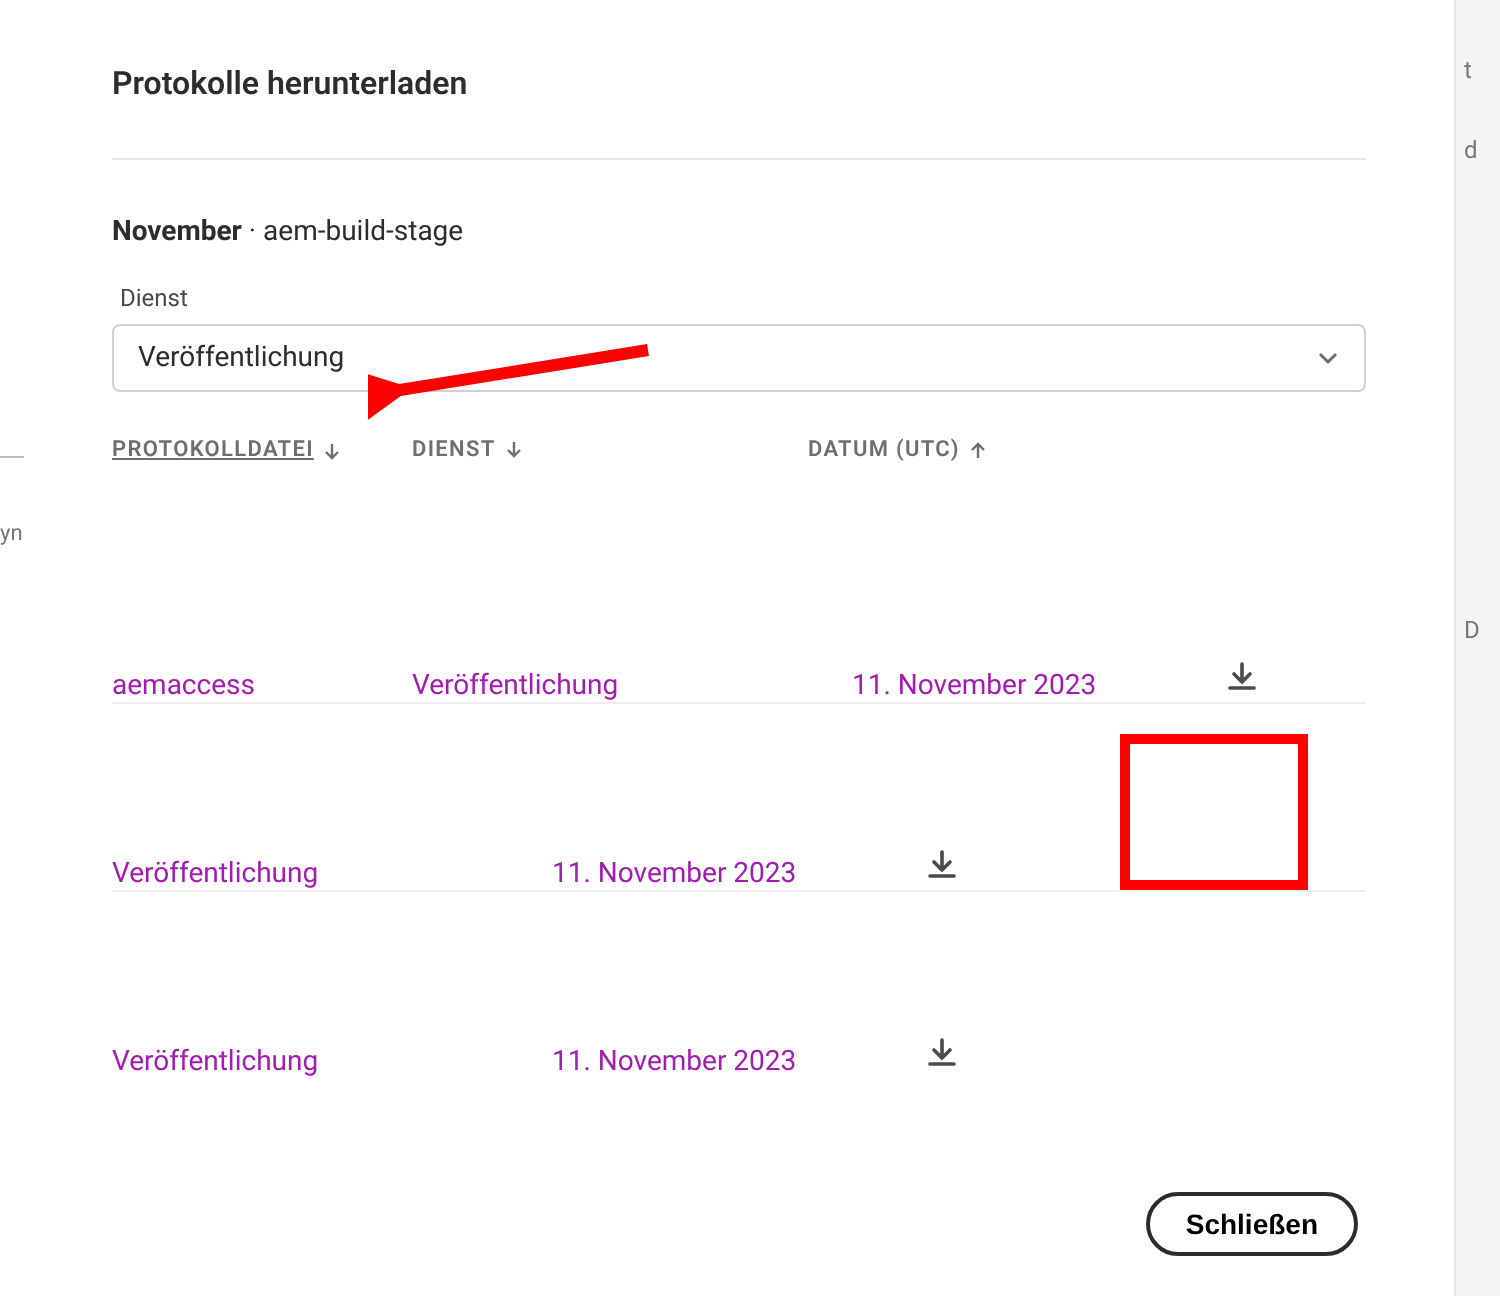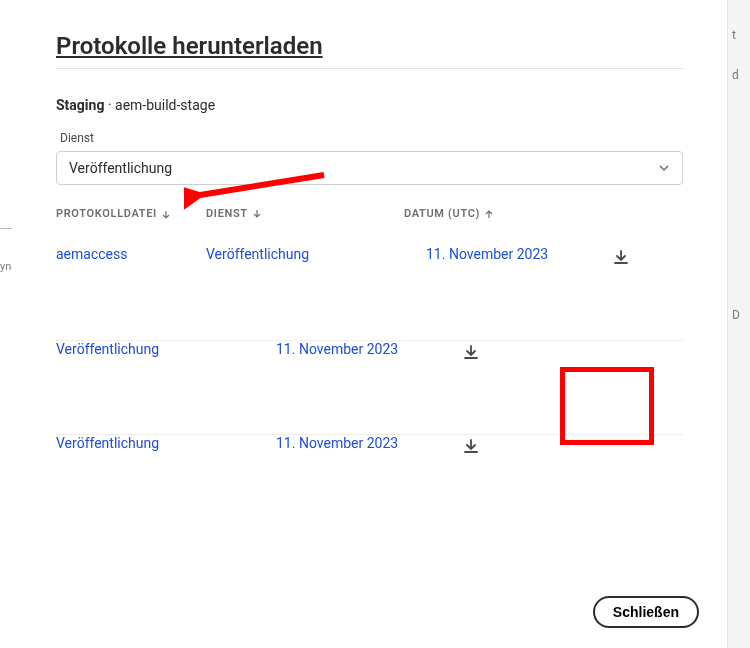--- a/index.html
+++ b/index.html
@@ -6,48 +6,48 @@
     body { font-family: -apple-system, BlinkMacSystemFont, "Segoe UI", Roboto, Arial, sans-serif; background: #fff; color: #2c2c2c; width: 750px; height: 648px; position: relative; overflow: hidden; }
     .bg-strips { position: absolute; left: 0; top: 0; width: 100%; height: 100%; }
     .bg-right { position: absolute; right: 0; top: 0; width: 22px; height: 100%; background: #f5f5f5; color: #777; font-size: 12px; padding-left: 4px; }
     .bg-right .r1 { position: absolute; top: 28px; }
     .bg-right .r2 { position: absolute; top: 68px; }
     .bg-right .r3 { position: absolute; top: 308px; }
     .bg-left-line { position: absolute; left: 0; top: 228px; width: 12px; height: 1px; background: #bbb; }
     .bg-left-txt { position: absolute; left: 0; top: 260px; font-size: 11px; color: #777; }
     .modal { position: absolute; left: 12px; top: 0; right: 22px; bottom: 0; background: #fff; border-right: 1px solid #e6e6e6; }
     .modal-inner { padding: 32px 44px 0 44px; }
-    .title { font-size: 24px; font-weight: 600; color: #2c2c2c; margin-bottom: 8px; text-decoration: underline; }
+    .title { font-size: 16px; font-weight: 600; color: #2c2c2c; margin-bottom: 28px; }
     .hr { border: none; border-top: 1px solid #e6e6e6; margin-bottom: 28px; }
     .env-line { font-size: 14px; margin-bottom: 18px; }
     .env-line .strong { font-weight: 700; }
     .env-line .sep { font-weight: 400; color: #2c2c2c; }
     .field-label { font-size: 12px; color: #4a4a4a; margin-bottom: 6px; margin-left: 4px; }
     .select { border: 1px solid #d0d0d0; border-radius: 4px; height: 34px; display: flex; align-items: center; justify-content: space-between; padding: 0 12px; cursor: pointer; font-size: 14px; color: #2c2c2c; margin-bottom: 14px; }
     .select .chev { width: 12px; height: 12px; }
     .table-wrap { position: relative; }
     .cols { display: flex; align-items: center; font-size: 11px; letter-spacing: 0.06em; color: #6e6e6e; font-weight: 600; padding: 8px 0; }
-    .col-file { flex: 0 0 150px; display: flex; align-items: flex-end; gap: 4px; }
+    .col-file { flex: 0 0 150px; display: flex; align-items: flex-end; gap: 4px; text-decoration: underline; }
     .col-svc  { flex: 0 0 170px; display: flex; align-items: center; gap: 4px; }
     .col-date { flex: 0 0 210px; display: flex; align-items: center; gap: 4px; padding-left: 28px; }
     .col-dl   { flex: 0 0 80px; }
     .sort-ic { width: 10px; height: 10px; }
     .scroll-area { height: 300px; overflow-y: scroll; }
     .scroll-area::-webkit-scrollbar { width: 16px; }
     .scroll-area::-webkit-scrollbar-track { background: #f1f1f1; }
     .scroll-area::-webkit-scrollbar-thumb { background: #c1c1c1; }
-    .row { display: flex; align-items: flex-start; border-top: 1px solid #eee; height: 94px; font-size: 14px; color: #1d4ed8; }
+    .row { display: flex; align-items: flex-end; border-top: 1px solid #eee; height: 94px; font-size: 14px; color: #a21caf; }
     .row:first-child { border-top: none; margin-top: 18px; }
     .row .c-file { flex: 0 0 150px; }
     .row .c-svc  { flex: 0 0 170px; }
     .row .c-date { flex: 0 0 210px; padding-left: 50px; }
     .row .c-dl   { flex: 0 0 70px; display: flex; justify-content: center; }
     .dl-btn { width: 24px; height: 24px; display: flex; align-items: center; justify-content: center; cursor: pointer; color: #4a4a4a; background: none; border: none; }
     .dl-btn svg { width: 20px; height: 20px; }
-    .footer { position: absolute; bottom: 20px; right: 28px; }
+    .footer { position: absolute; bottom: 20px; right: 48px; }
     .close-btn { border: 2px solid #2c2c2c; background: #fff; border-radius: 18px; padding: 6px 18px; font-size: 14px; font-weight: 700; cursor: pointer; }
     .annot-arrow { position: absolute; left: 184px; top: 165px; pointer-events: none; }
     .annot-box { position: absolute; border: 5px solid #ff0000; pointer-events: none; }
   </style>
 </head>
 <body>
 
 <div class="bg-strips">
   <div class="bg-right">
     <span class="r1">t</span>
@@ -57,21 +57,21 @@
   <div class="bg-left-line"></div>
   <span class="bg-left-txt">yn</span>
 </div>
 
 <div class="modal">
   <div class="modal-inner">
     <h2 class="title">Protokolle herunterladen</h2>
     <hr class="hr">
 
     <div class="env-line">
-      <span class="strong">Staging</span><span class="sep"> · </span><span>aem-build-stage</span>
+      <span class="strong">November</span><span class="sep"> · </span><span>aem-build-stage</span>
     </div>
 
     <div class="field-label">Dienst</div>
     <div class="select">
       <span>Veröffentlichung</span>
       <svg class="chev" viewBox="0 0 12 12">
           <path d="M2 4 L6 8 L10 4" stroke="#6e6e6e" stroke-width="1.5" fill="none"></path>
         </svg>
     </div>
 

